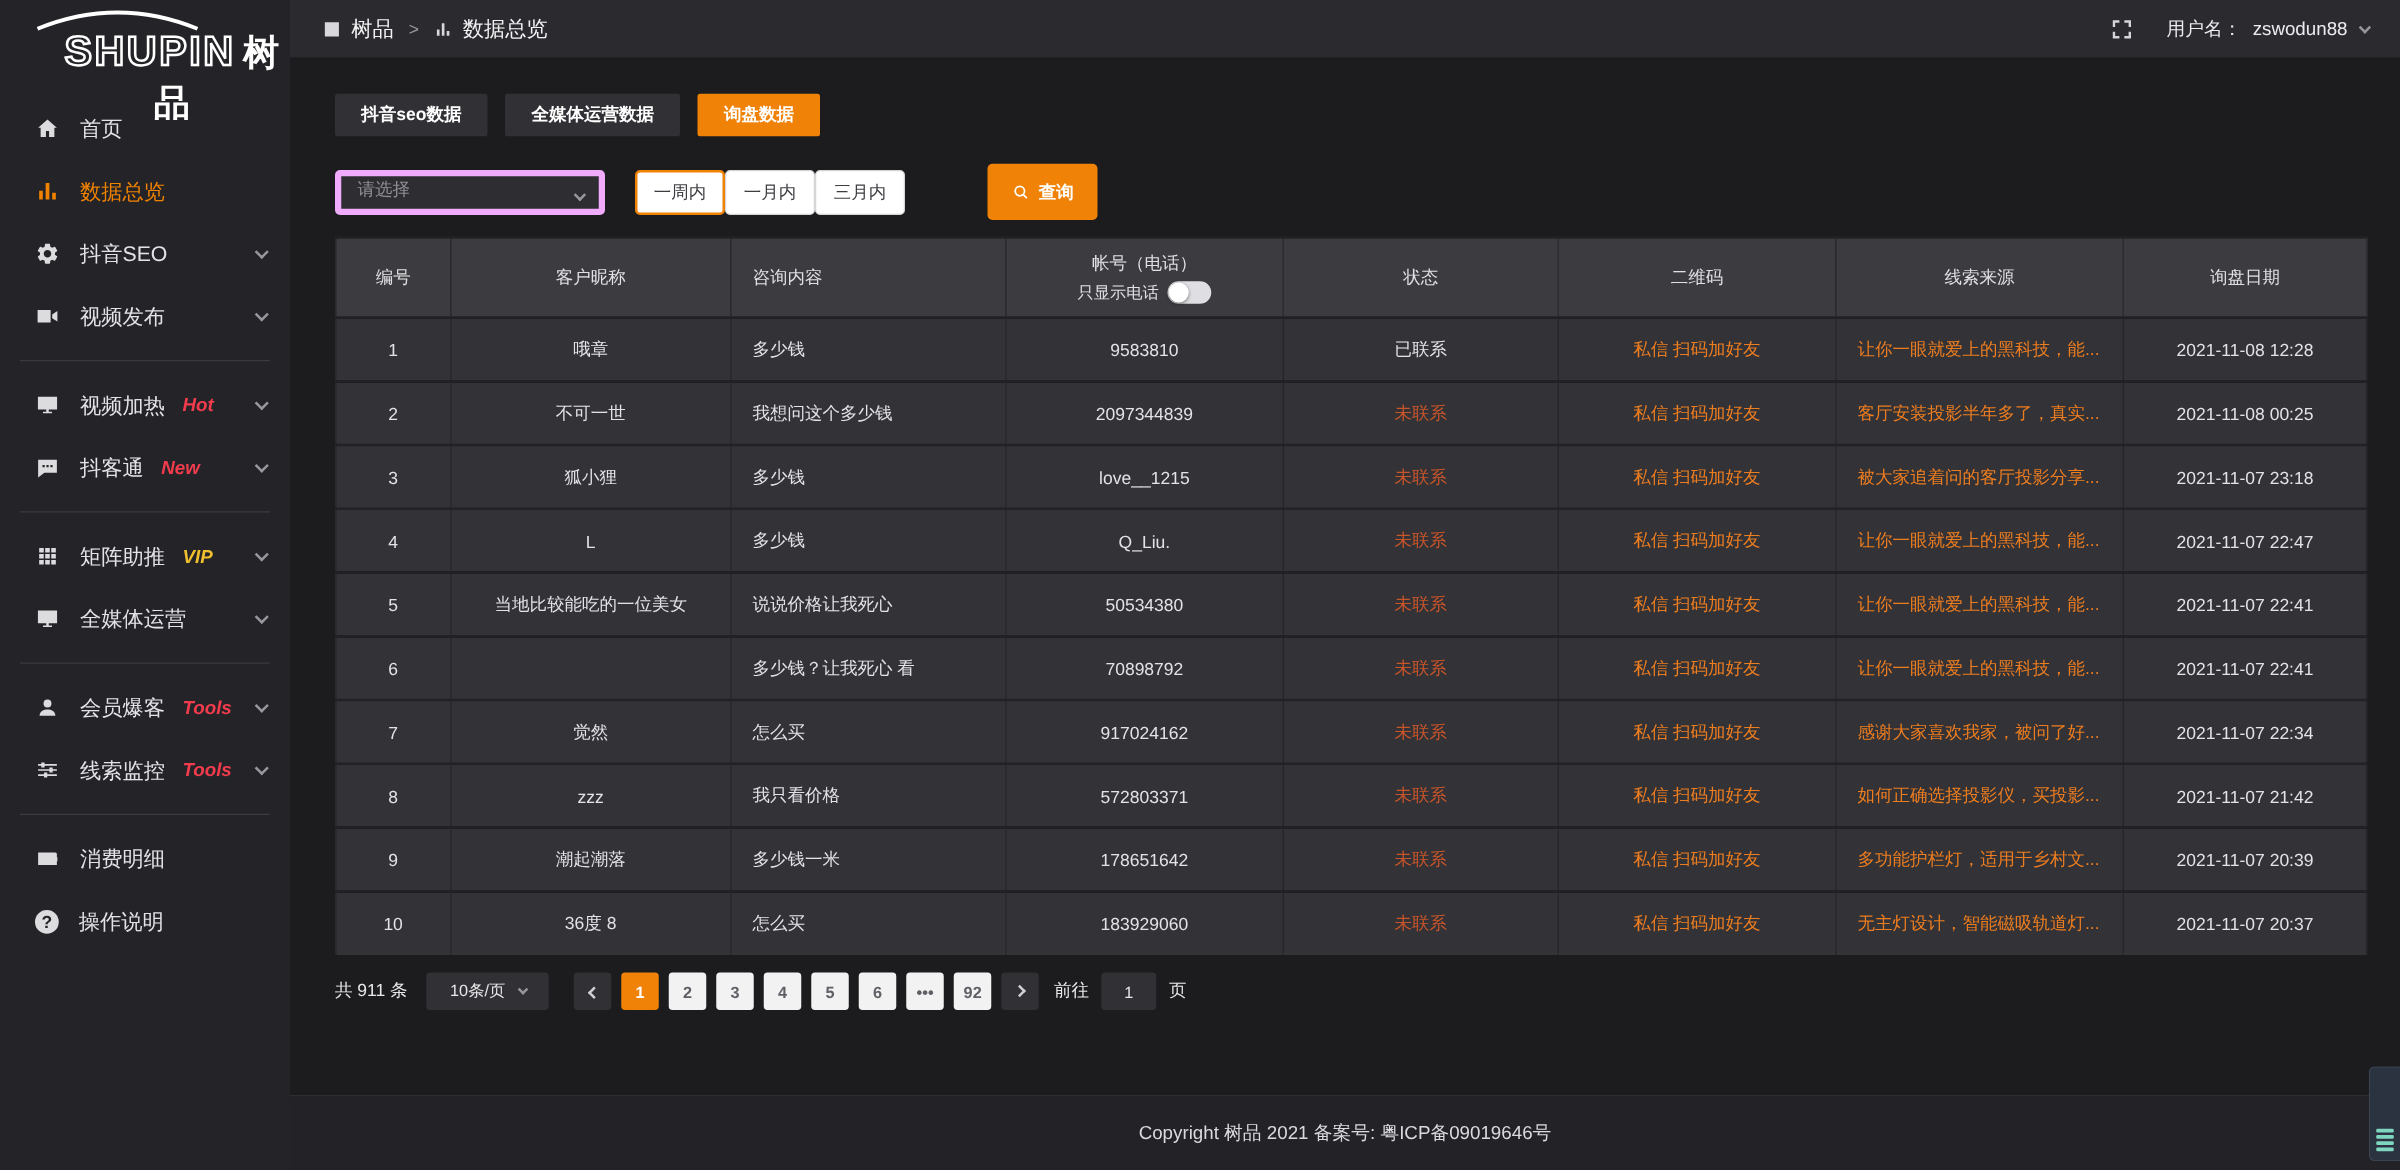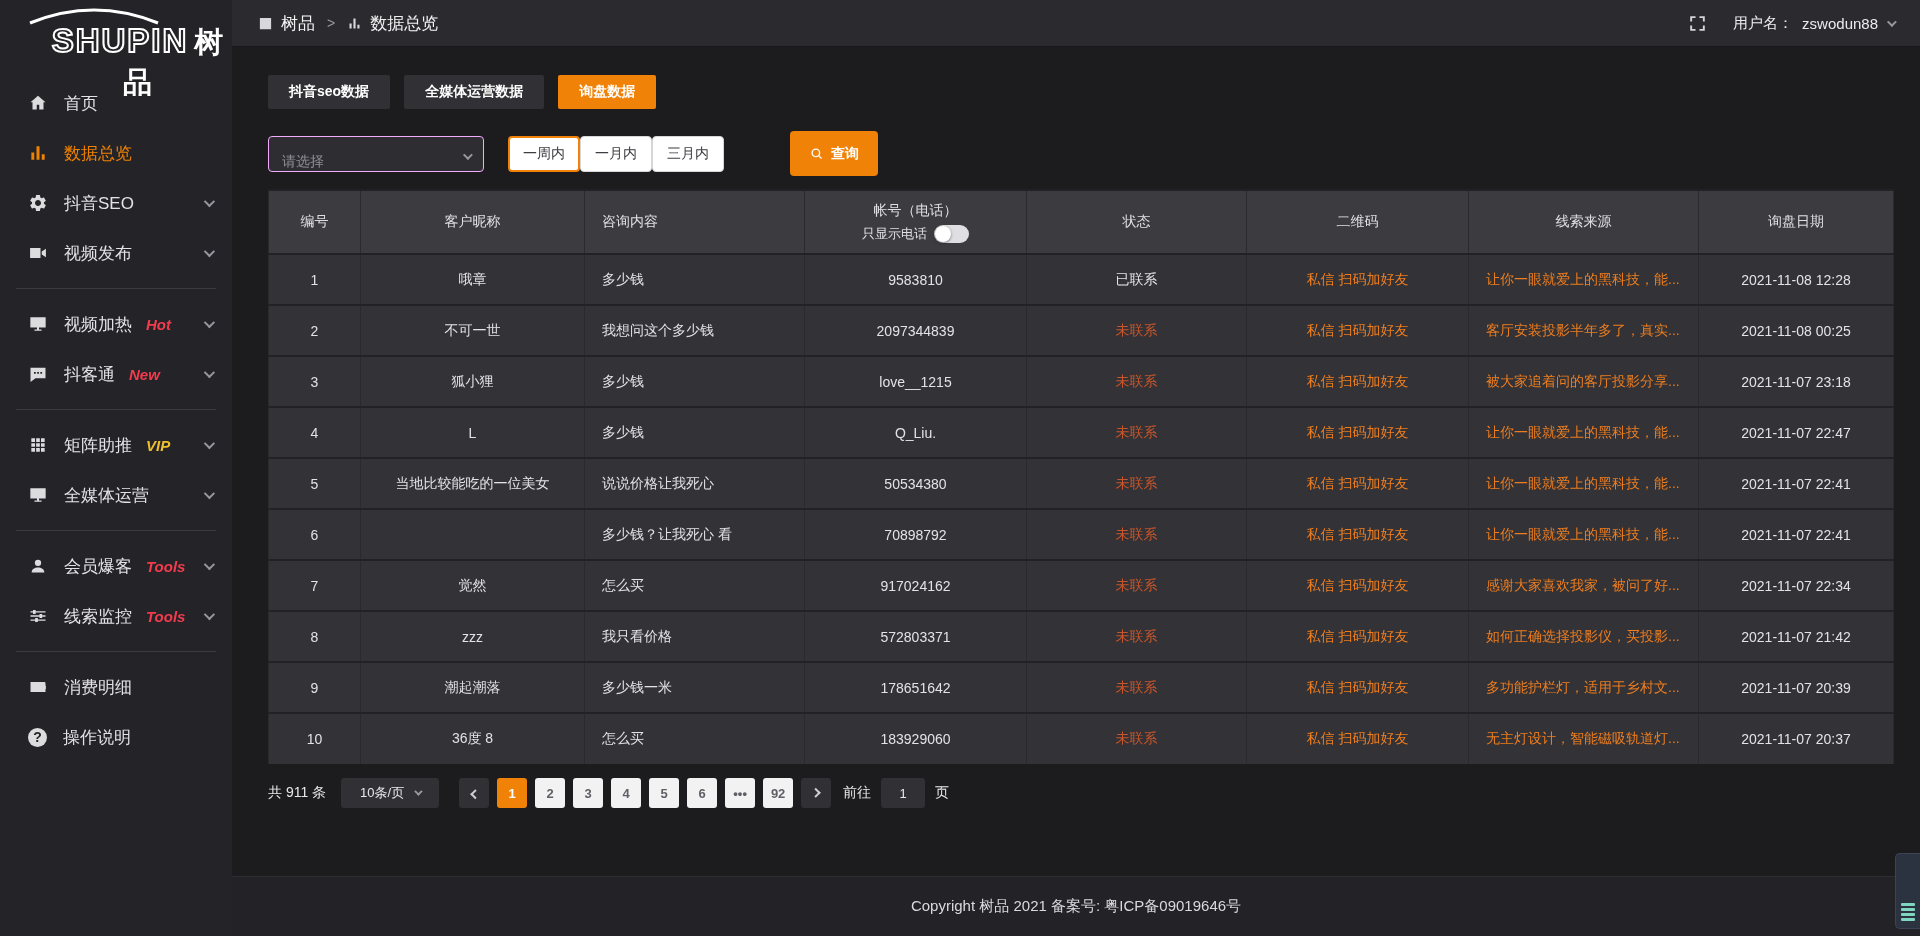--- a/index.html
+++ b/index.html
@@ -34,21 +34,21 @@
   .top-right { margin-left:auto; display:flex; align-items:center; gap:26px; }
   .fullscreen { width:19px; height:19px; color:#d6d6da; cursor:pointer; }
   .user-box { display:flex; align-items:center; gap:9px; font-size:15px; color:#ecebee; cursor:pointer; }
   .user-box .chev { width:7px; height:7px; }
   
   .main { position:absolute; left:232px; top:47px; right:0; bottom:0; padding:28px 27px 0 36px; }
   .tabs { display:flex; gap:14px; }
   .tab { height:34px; padding:0 21px; background:#303035; color:#fff; font-size:14px; font-weight:700; border-radius:2px; display:flex; align-items:center; cursor:pointer; }
   .tab.active { background:#ef8207; }
   .filters { margin-top:22px; display:flex; align-items:center; }
-  .select { width:216px; height:36px; background:#2e2e32; border:1px solid #f0abfc; border-radius:4px; display:flex; align-items:flex-start; padding:16px 13px; font-size:14px; color:#8e8e95; cursor:pointer; }
+  .select { width:216px; height:36px; background:#2e2e32; border:5px solid #f0abfc; border-radius:4px; display:flex; align-items:flex-end; padding:6px 13px; font-size:14px; color:#8e8e95; cursor:pointer; }
   .select .chev { margin-left:auto; width:7px; height:7px; }
   .ranges { display:flex; gap:0; margin-left:24px; }
   .range { height:36px; padding:0 14px; background:#fff; border:1px solid #d6d6d9; border-radius:4px; color:#3d3d42; font-size:14px; display:flex; align-items:center; cursor:pointer; }
   .range.selected { border:2px solid #ef8207; padding:0 13px; }
   .search-btn { margin-left:66px; height:45px; padding:0 19px; background:#ef8207; border:none; border-radius:4px; color:#fff; font-size:14px; font-weight:700; display:flex; align-items:center; gap:7px; cursor:pointer; }
   .search-btn .ico { width:15px; height:15px; flex:0 0 15px; }
   
   table { width:1625px; margin-top:13px; border-collapse:collapse; table-layout:fixed; }
   th { height:64px; background:#3b3b40; font-size:14px; font-weight:500; color:#e0e0e3; text-align:center; }
   th,td { border-left:1px solid #2a2a2e; border-right:1px solid #2a2a2e; border-top:2px solid #222226; padding:0 10px; }

